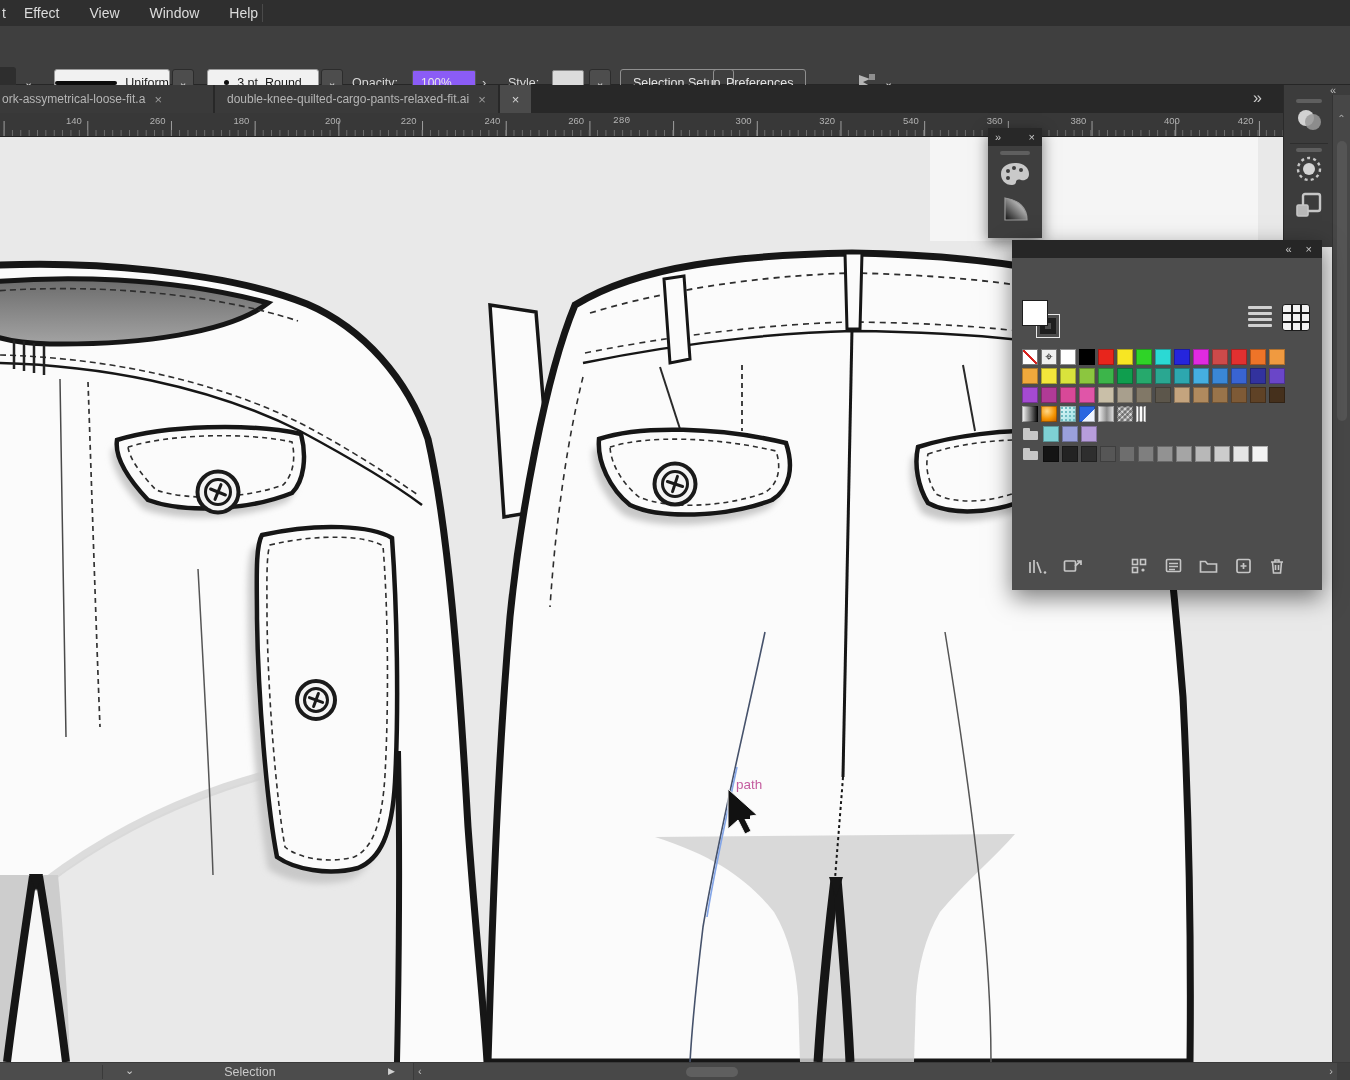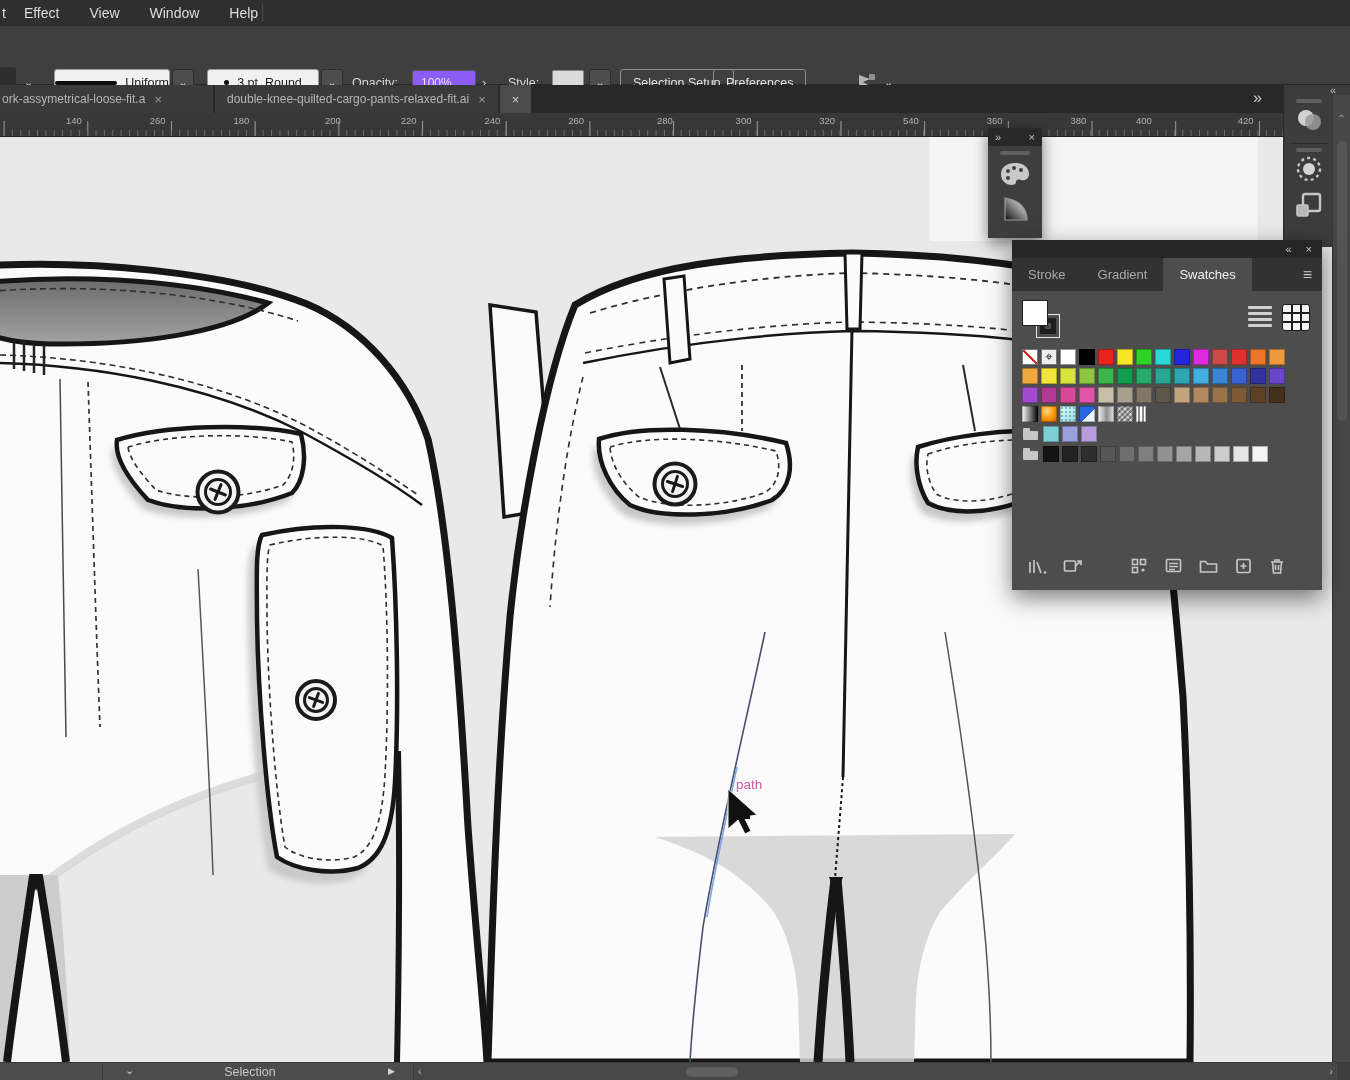--- a/index.html
+++ b/index.html
@@ -234,27 +234,27 @@
   </div>
 
   <div id="ruler">
       <span class="ruler-num" style="left: 66px;">140</span>
       <span class="ruler-num" style="left: 149.7px;">260</span>
       <span class="ruler-num" style="left: 233.4px;">180</span>
       <span class="ruler-num" style="left: 325px;">200</span>
       <span class="ruler-num" style="left: 400.8px;">220</span>
       <span class="ruler-num" style="left: 484.5px;">240</span>
       <span class="ruler-num" style="left: 568.2px;">260</span>
-      <span class="ruler-num" style="left: 657px;">280</span>
+      <span class="ruler-num" style="left: 613px; font-family: Liberation Mono, monospace;">280</span>
       <span class="ruler-num" style="left: 735.6px;">300</span>
       <span class="ruler-num" style="left: 819.3px;">320</span>
       <span class="ruler-num" style="left: 903px;">540</span>
       <span class="ruler-num" style="left: 986.7px;">360</span>
       <span class="ruler-num" style="left: 1070.4px;">380</span>
-      <span class="ruler-num" style="left: 1136px; text-align: center;">400</span>
+      <span class="ruler-num" style="left: 1164px; text-align: center;">400</span>
       <span class="ruler-num" style="left: 1237.8px;">420</span>
     </div>
 
   <div id="canvas-wrap">
     <svg width="1350" height="925" viewBox="0 0 1350 925">
       <defs>
         <linearGradient id="wg" x1="0" y1="0" x2="0" y2="1">
           <stop offset="0" stop-color="#6b6b6b"></stop>
             <stop offset="1" stop-color="#a3a3a3"></stop>
         </linearGradient>
@@ -434,26 +434,20 @@
 
   <div id="rail">
     <div class="rail-up">⌃</div>
     <div class="rail-thumb"></div>
   </div>
 
   <div id="swatches-panel">
     <div id="sw-header">
       <span>«</span>
       <span>×</span>
-    </div>
-    <div id="sw-tabstrip">
-      <span class="sw-tab">Stroke</span>
-      <span class="sw-tab">Gradient</span>
-      <span class="sw-tab active">Swatches</span>
-      <span id="sw-menu-icon">≡</span>
     </div>
     <div id="sw-proxy">
       <div id="proxy-stroke"></div>
       <div id="proxy-fill"></div>
     </div>
     <div id="sw-viewbtns">
       <span id="list-view-btn">
           <i></i>
           <i></i>
           <i></i>

